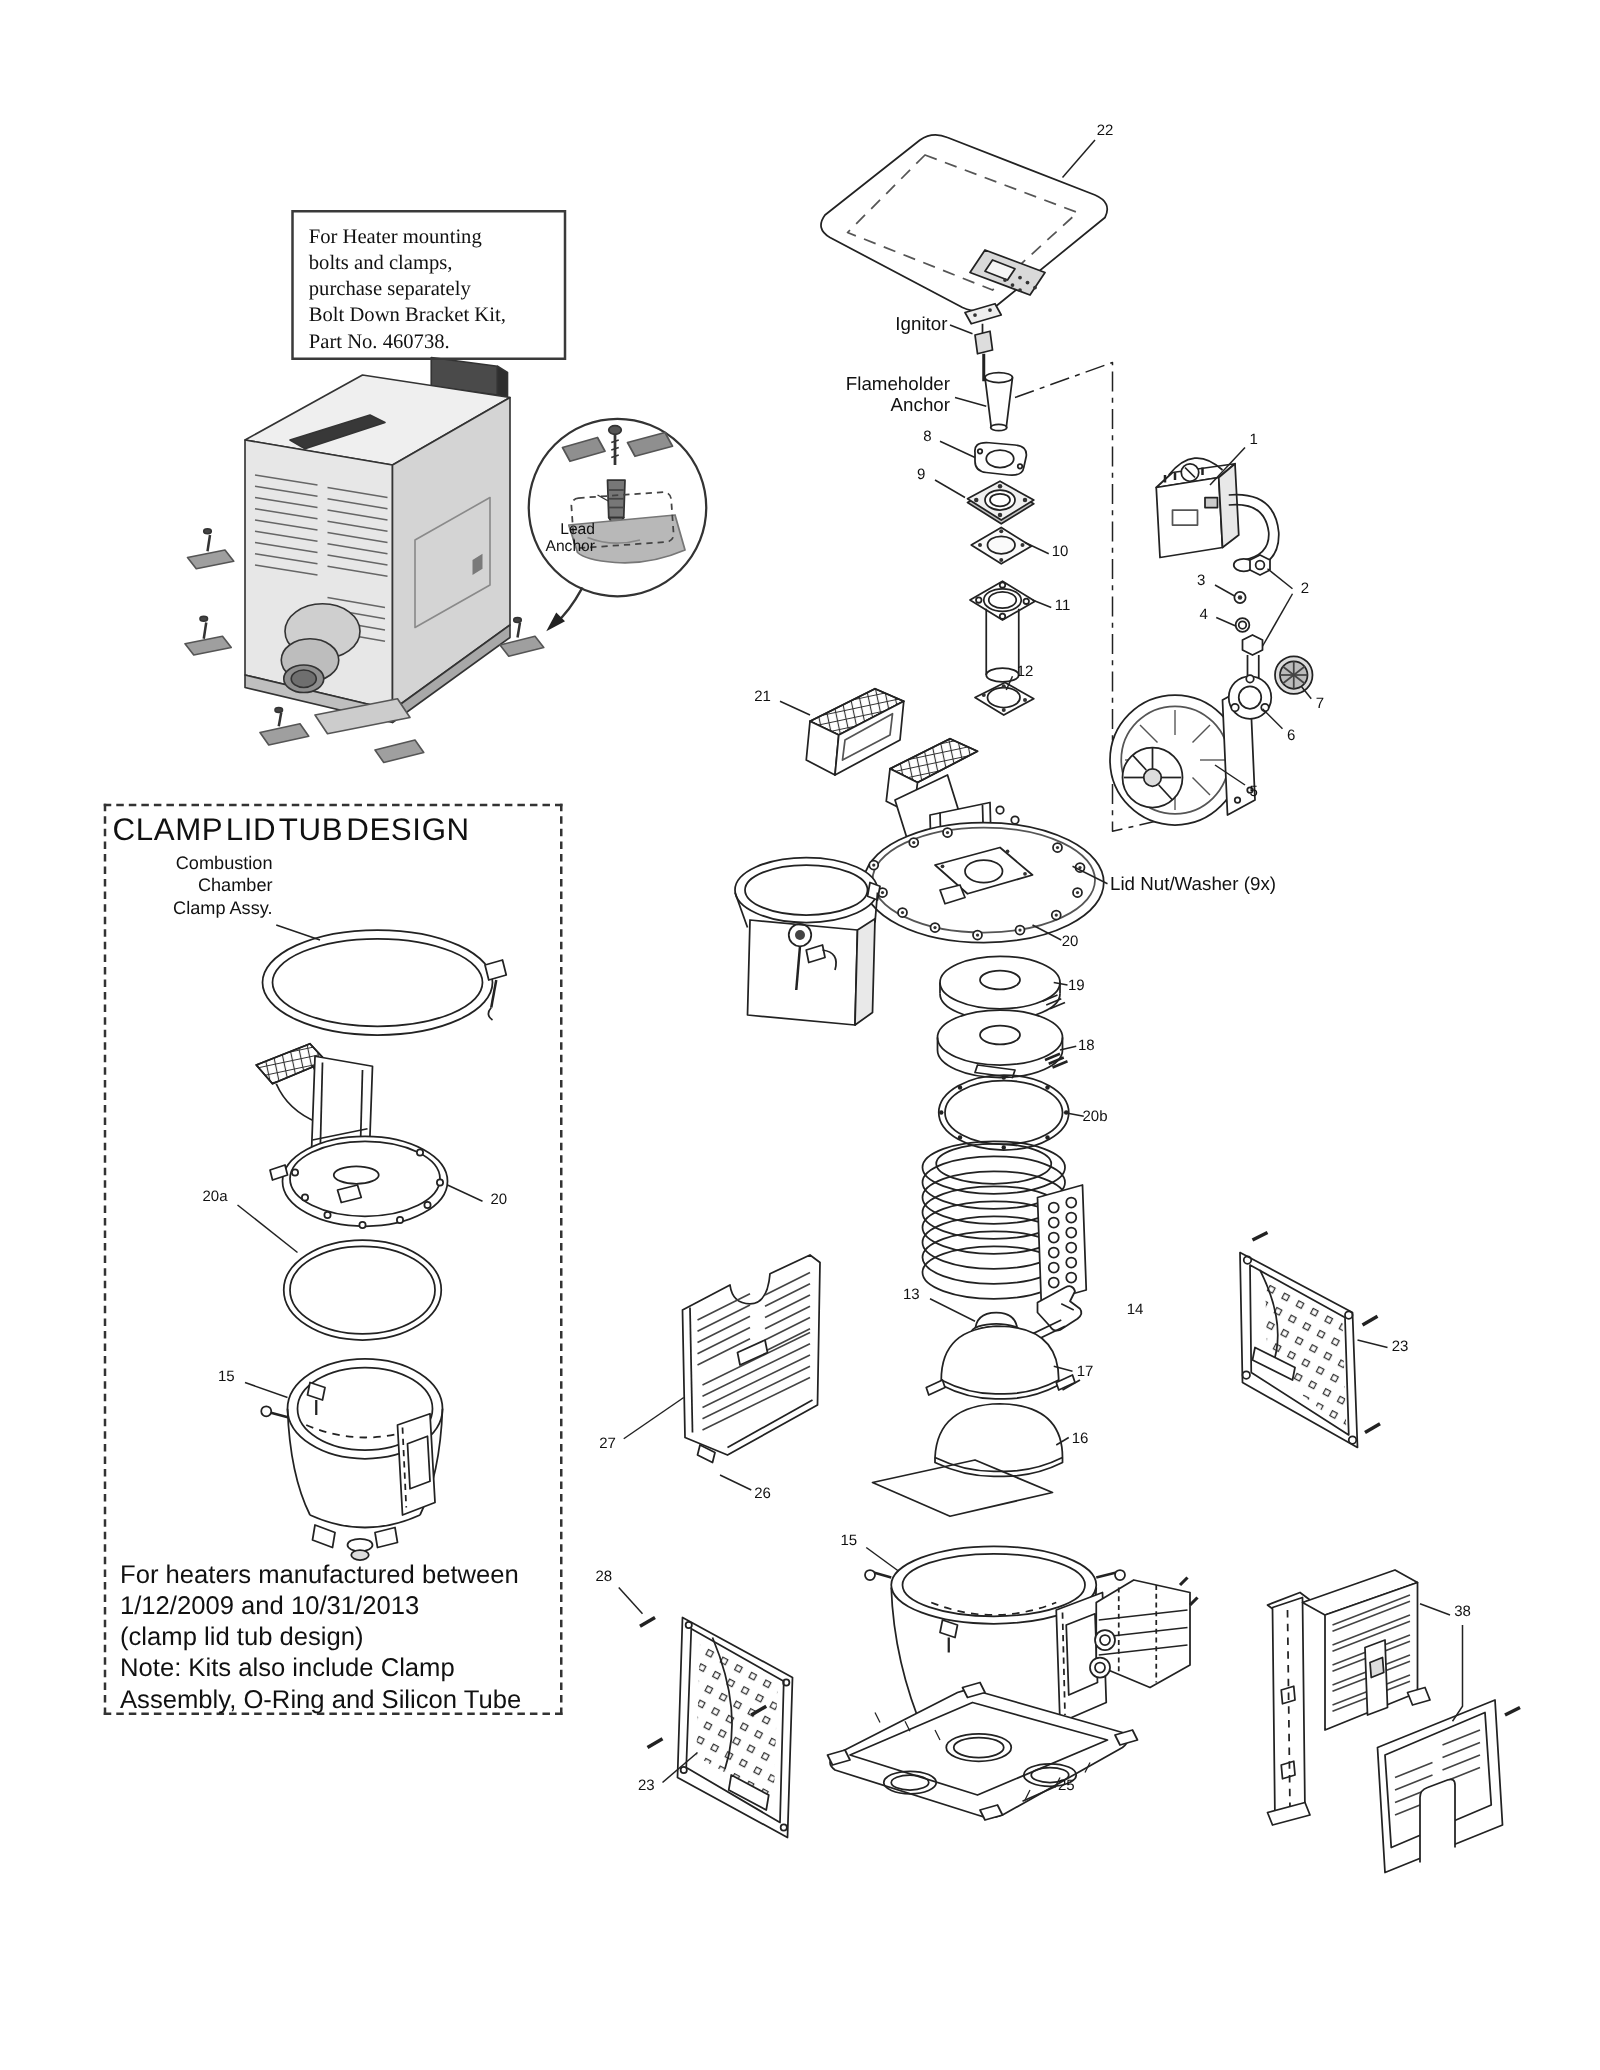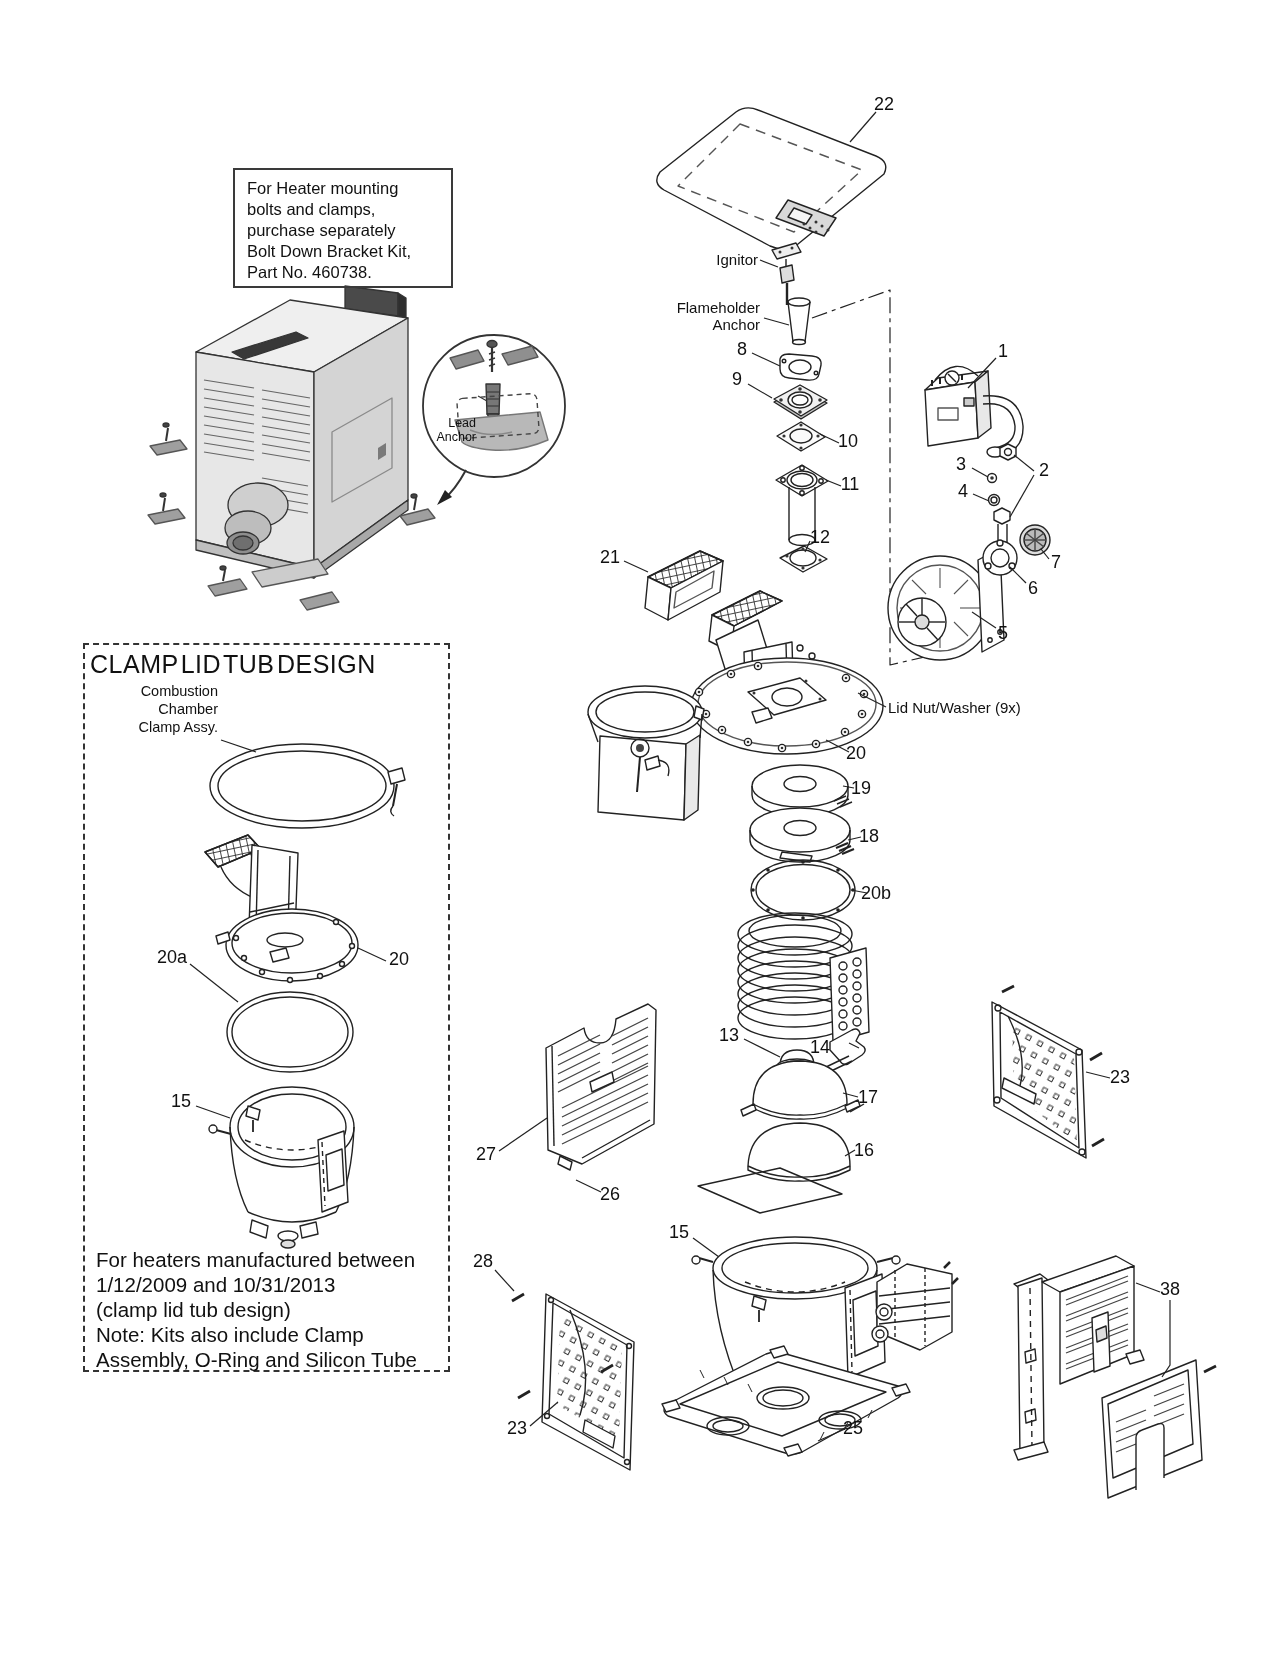--- a/index.html
+++ b/index.html
@@ -1,23 +1,23 @@
 <!DOCTYPE html>
 <html><head>
 <meta charset="utf-8">
 <style>
   html,body{margin:0;padding:0;background:#fff;}
   .stage{position:relative;width:1280px;height:1656px;background:#fff;overflow:hidden;
          font-family:"Liberation Sans",sans-serif;color:#111;}
   svg{position:absolute;left:0;top:0;}
-  .num{position:absolute;transform:translate(-50%,-50%);font-size:18px;white-space:nowrap;}
+  .num{position:absolute;transform:translate(-50%,-50%);font-size:12px;white-space:nowrap;}
   .callout{position:absolute;font-size:15px;line-height:17px;white-space:nowrap;}
   .right{text-align:right;}
   .notebox{position:absolute;left:233px;top:168px;width:204px;height:108px;
-           border:2px solid #3a3a3a;padding:8px 0 0 12px;font-size:16.5px;line-height:21px;}
+           border:2px solid #3a3a3a;padding:8px 0 0 12px;font-size:16.5px;line-height:21px;font-family:Liberation Serif, serif;}
   .clampbox{position:absolute;left:83px;top:643px;width:363px;height:725px;
             border:2px dashed #333;}
   .clamptitle{position:absolute;left:90px;top:650px;width:352px;text-align:left;
               font-size:25px;word-spacing:-5px;letter-spacing:.5px;}
   .combustion{position:absolute;left:124px;top:682px;width:94px;text-align:right;
               font-size:14.5px;line-height:18px;}
   .footer{position:absolute;left:96px;top:1247px;font-size:20.5px;line-height:25px;}
   .leadanchor{position:absolute;left:430px;top:382px;width:46px;text-align:right;
               font-size:12.5px;line-height:14px;margin-top:34px;}
 </style>
@@ -702,21 +702,21 @@
   <div class="num" style="left:963px;top:491px">4</div>
   <div class="num" style="left:1003px;top:633px">5</div>
   <div class="num" style="left:1033px;top:588px">6</div>
   <div class="num" style="left:1056px;top:562px">7</div>
   <div class="num" style="left:610px;top:557px">21</div>
   <div class="num" style="left:856px;top:753px">20</div>
   <div class="num" style="left:861px;top:788px">19</div>
   <div class="num" style="left:869px;top:836px">18</div>
   <div class="num" style="left:876px;top:893px">20b</div>
   <div class="num" style="left:729px;top:1035px">13</div>
-  <div class="num" style="left:820px;top:1047px">14</div>
+  <div class="num" style="left:908px;top:1047px">14</div>
   <div class="num" style="left:868px;top:1097px">17</div>
   <div class="num" style="left:864px;top:1150px">16</div>
   <div class="num" style="left:486px;top:1154px">27</div>
   <div class="num" style="left:610px;top:1194px">26</div>
   <div class="num" style="left:1120px;top:1077px">23</div>
   <div class="num" style="left:483px;top:1261px">28</div>
   <div class="num" style="left:517px;top:1428px">23</div>
   <div class="num" style="left:679px;top:1232px">15</div>
   <div class="num" style="left:853px;top:1428px">25</div>
   <div class="num" style="left:1170px;top:1289px">38</div>

